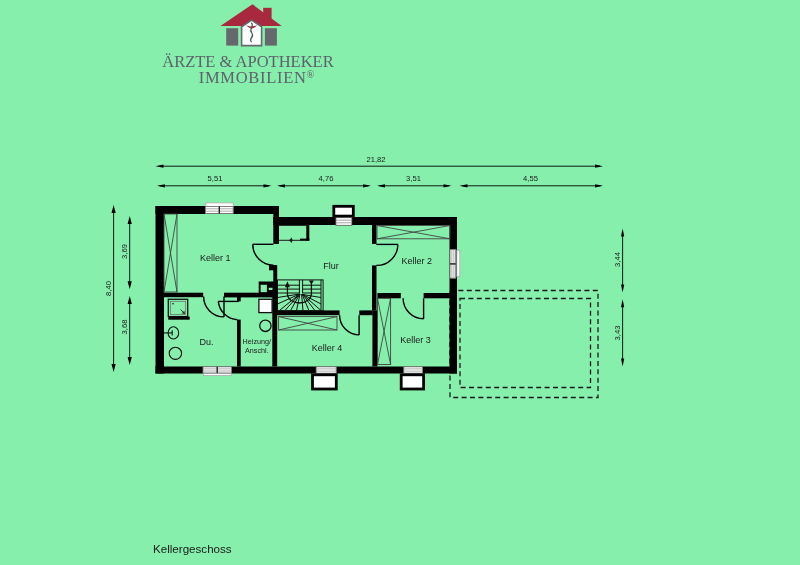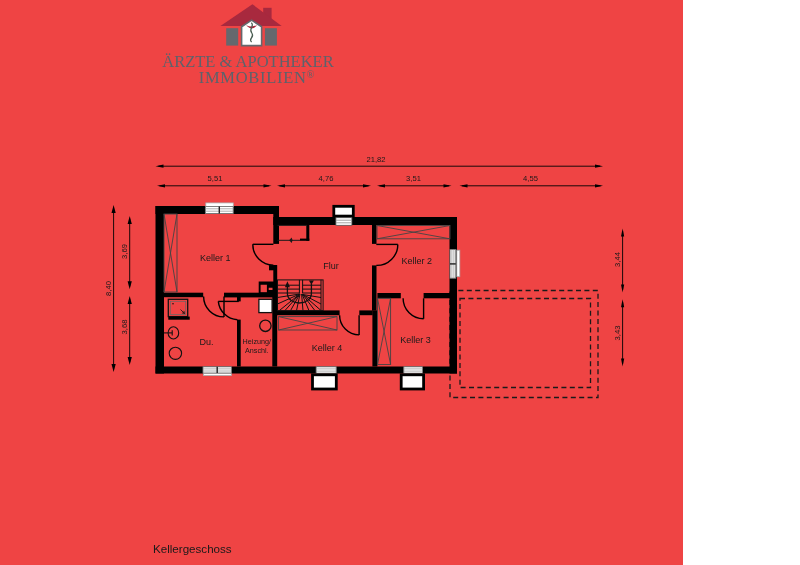--- a/index.html
+++ b/index.html
@@ -1,16 +1,16 @@
 <!DOCTYPE html>
 <html><head>
 <meta charset="utf-8">
 <style>
 html,body{margin:0;padding:0;background:#fff;}
-#page{width:683px;height:565px;position:relative;background:#ef4444;overflow:hidden;}
+#page{width:800px;height:565px;position:relative;background:#86efac;overflow:hidden;}
 svg{display:block;}
 text{font-family:"Liberation Sans",sans-serif;fill:#1a1a1a;}
 .serif{font-family:"Liberation Serif",serif;fill:#5d626b;}
 </style>
 </head>
 <body>
 <div id="page">
 <svg width="800" height="565" viewBox="0 0 800 565">
 
 <g>

